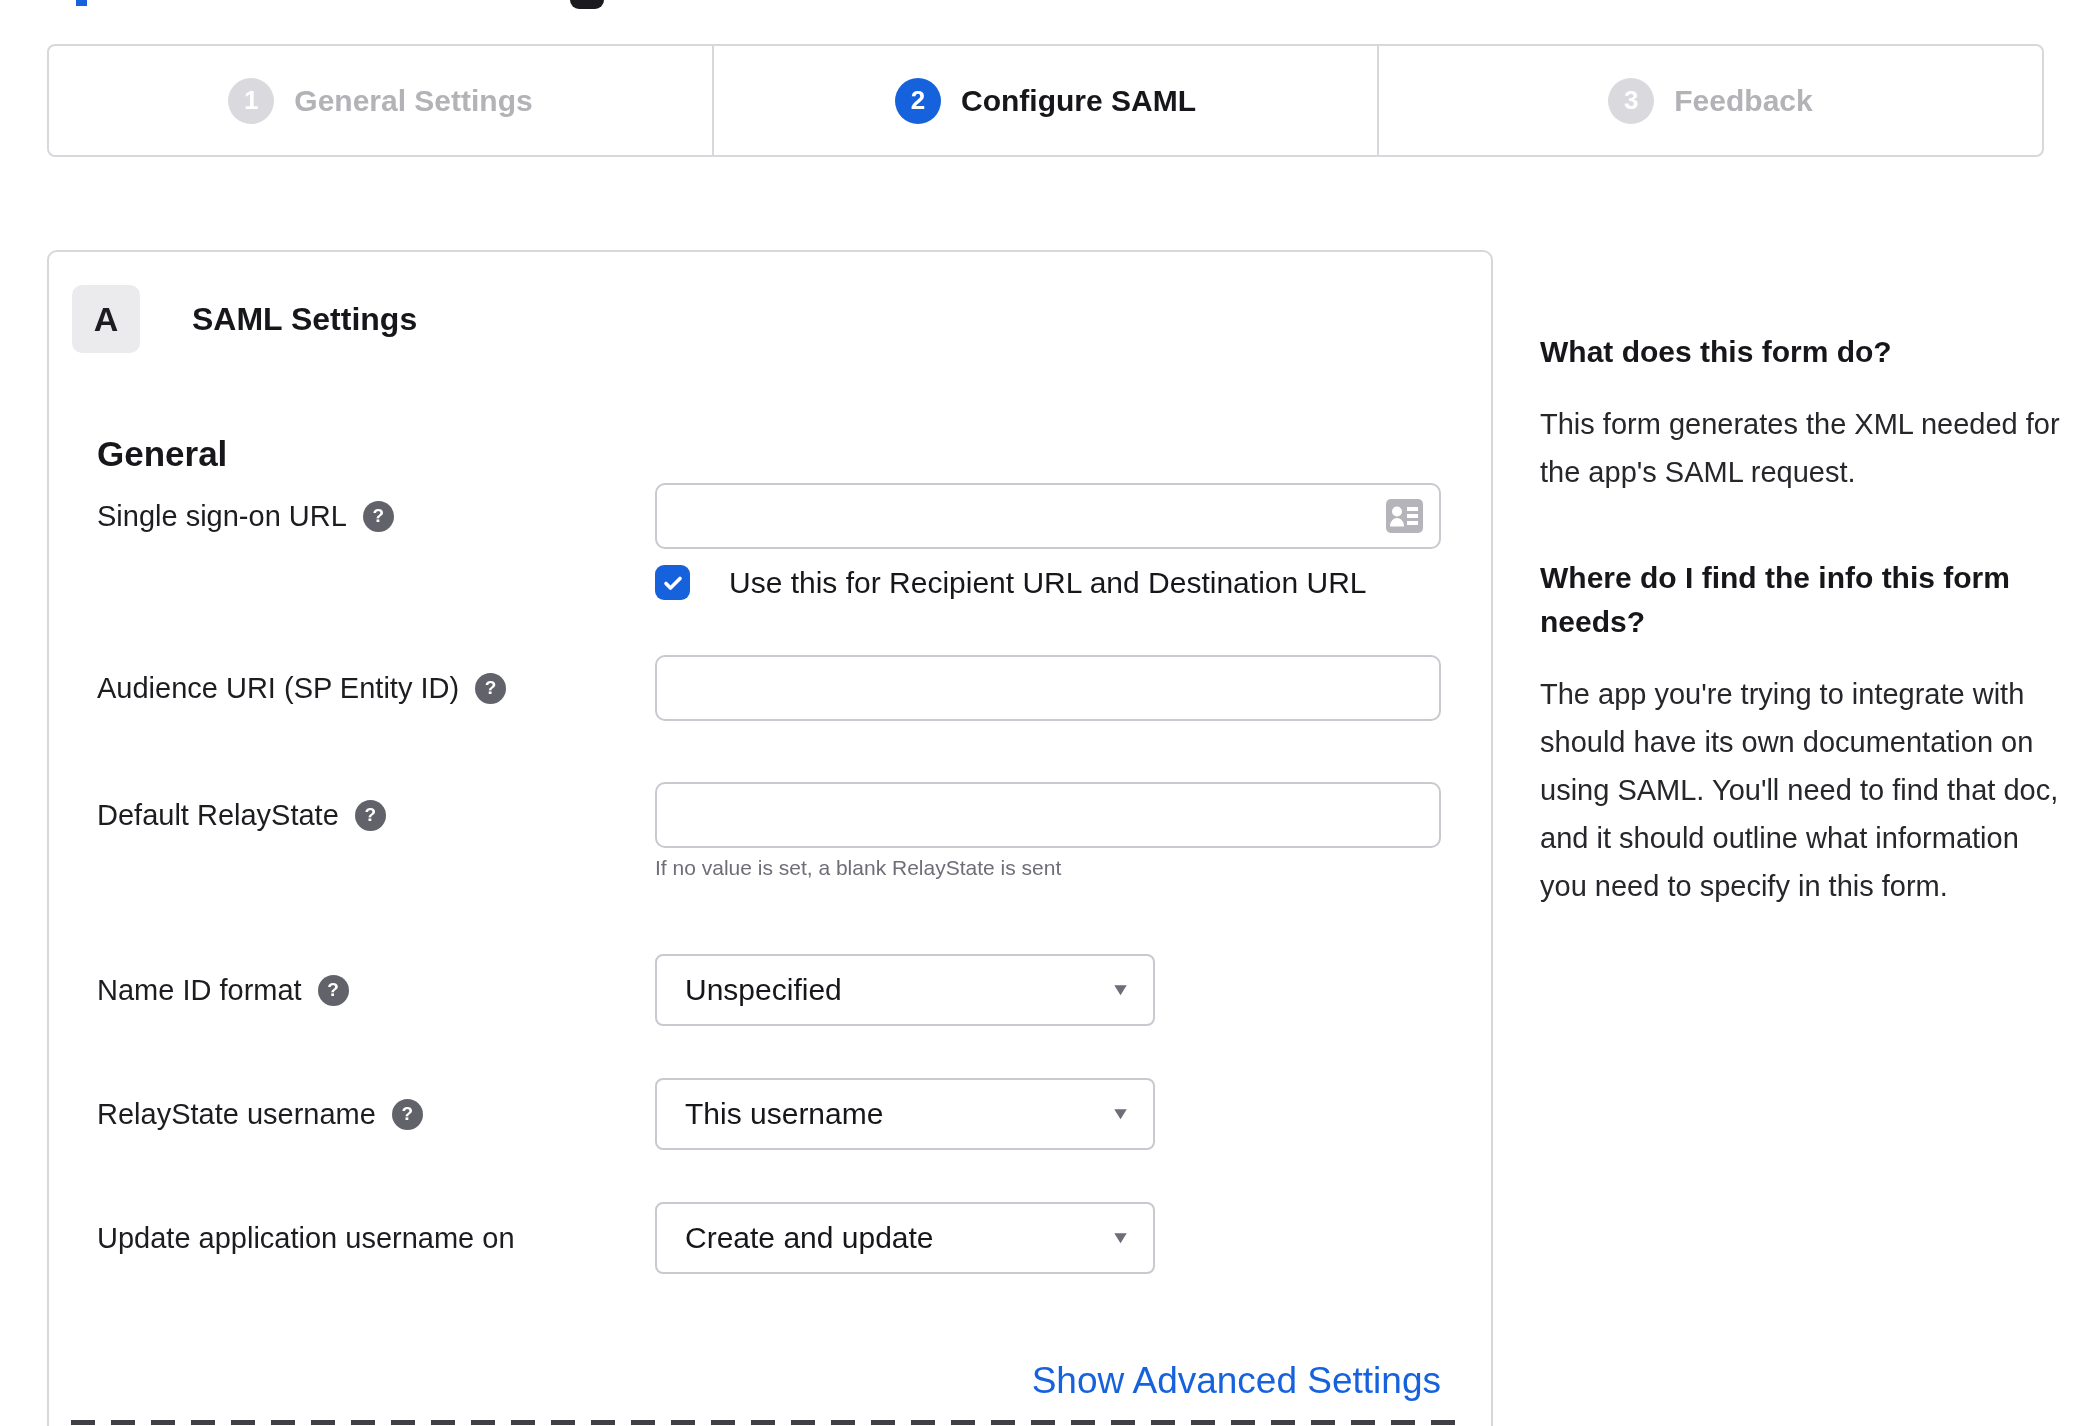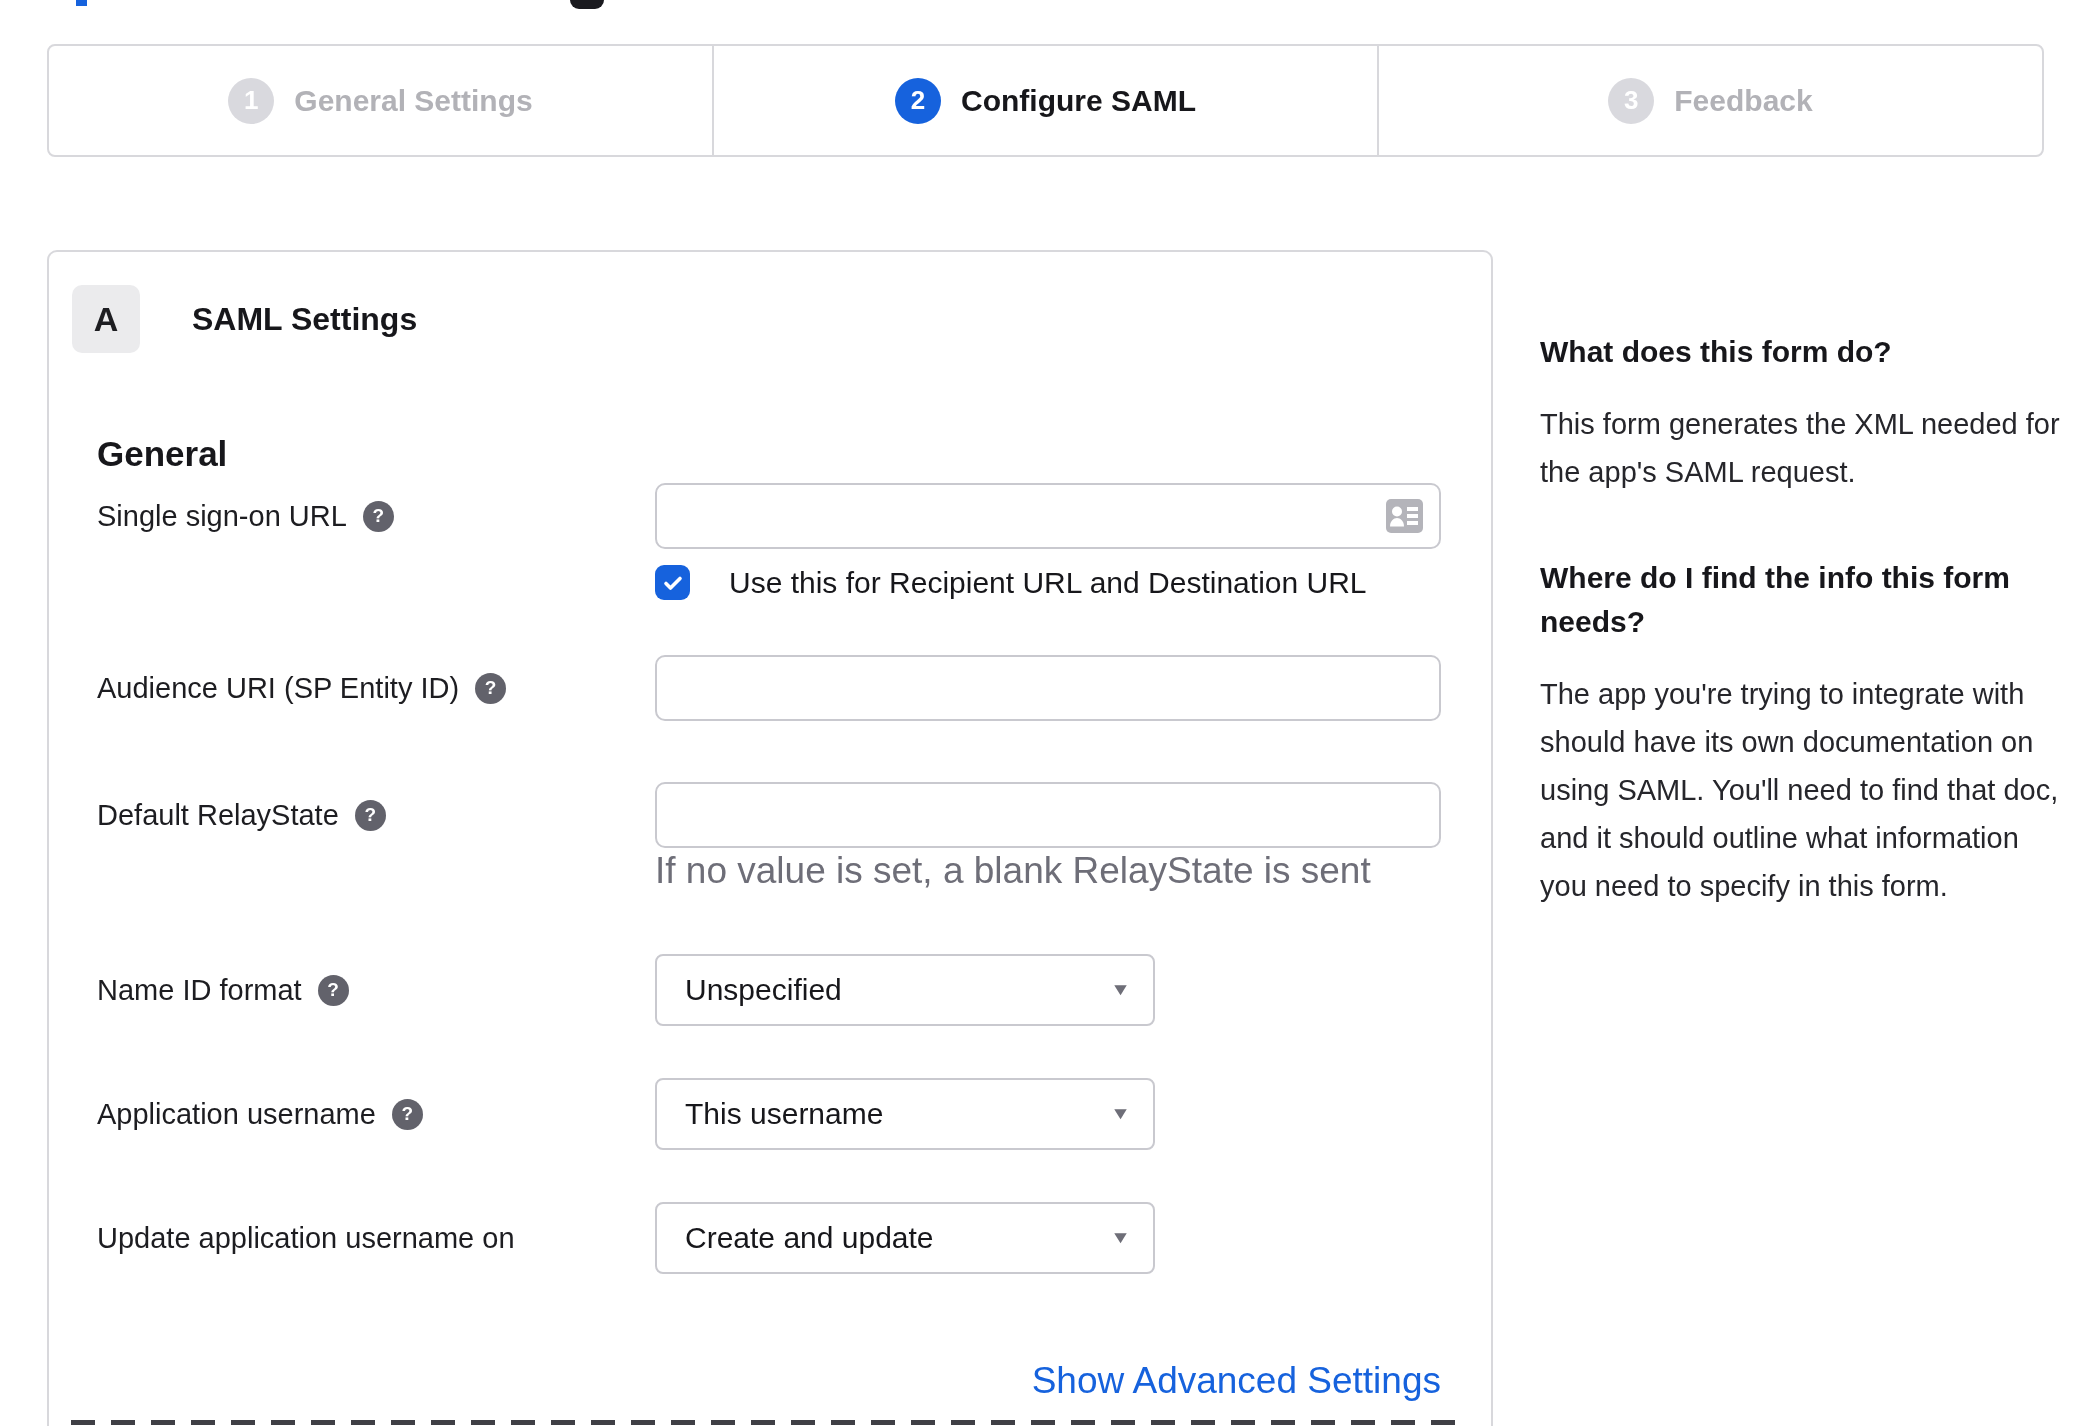--- a/index.html
+++ b/index.html
@@ -88,21 +88,21 @@
   .vcard { position: absolute; right: 18px; top: 16px; }
 
   .checkbox-row { display: flex; align-items: flex-end; margin-top: 16px; gap: 13px; }
   .checkbox {
     width: 35px; height: 35px; border-radius: 9px; background: #1662dd;
     display: inline-flex; align-items: center; justify-content: center;
     cursor: pointer; flex: 0 0 auto;
   }
   .checkbox-label { margin-left: 26px; font-size: 30px; color: #17171b; }
 
-  .helper-text { margin-top: 2px; font-size: 37px; color: #6e6e78; }
+  .helper-text { margin-top: 8px; font-size: 21px; color: #6e6e78; }
 
   .select {
     width: 500px; height: 72px; border: 2px solid #c9c9cf; border-radius: 8px;
     background: #fff; display: flex; align-items: center; cursor: pointer;
     padding: 0 24px 0 28px;
   }
   .select-value { font-size: 30px; color: #17171b; flex: 1 1 auto; }
   .caret { font-size: 17px; color: #6e6e78; flex: 0 0 auto; transform: scaleX(1.25); }
 
   .advanced-row {
@@ -216,21 +216,21 @@
       <div class="row-field">
         <div class="select">
           <span class="select-value">Unspecified</span>
           <span class="caret">▼</span>
         </div>
       </div>
     </div>
 
     <div class="row select-row" style="top:826px">
       <div class="row-label">
-        <span>Application username</span>
+        <span>RelayState username</span>
         <span class="help">?</span>
       </div>
       <div class="row-field">
         <div class="select">
           <span class="select-value">This username</span>
           <span class="caret">▼</span>
         </div>
       </div>
     </div>
 

